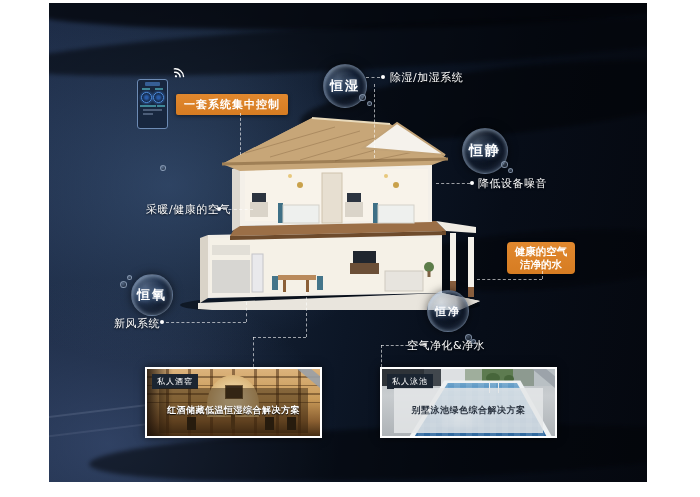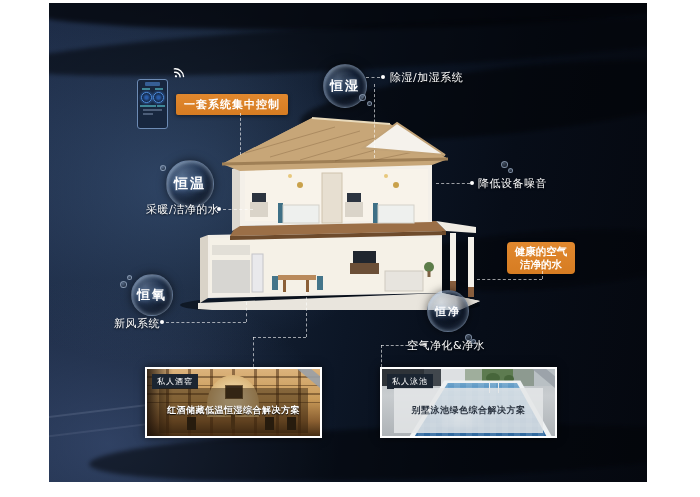--- a/index.html
+++ b/index.html
@@ -216,29 +216,29 @@
   <div class="vdash" style="left:240px;top:113px;height:42px;"></div>
 
   <div class="bubble b-humidity">恒湿</div>
   <div class="minib" style="left:359px;top:94px;width:5px;height:5px;"></div>
   <div class="minib" style="left:367px;top:101px;width:3px;height:3px;"></div>
   <div class="hdash" style="left:366px;top:77px;width:14px;"></div>
   <div class="dot" style="left:381px;top:75px;"></div>
   <div class="note" style="left:390px;top:70px;">除湿/加湿系统</div>
   <div class="vdash" style="left:374px;top:84px;height:74px;"></div>
 
+  <div class="bubble b-quiet">恒静</div>
   <div class="minib" style="left:501px;top:161px;width:5px;height:5px;"></div>
   <div class="minib" style="left:508px;top:168px;width:3px;height:3px;"></div>
   <div class="hdash" style="left:436px;top:183px;width:34px;"></div>
   <div class="dot" style="left:470px;top:181px;"></div>
   <div class="note" style="left:478px;top:176px;">降低设备噪音</div>
 
-  <div class="bubble b-temp">恒温</div>
   <div class="minib" style="left:160px;top:165px;width:4px;height:4px;"></div>
-  <div class="note" style="left:146px;top:202px;">采暖/洁净的水</div>
+  <div class="note" style="left:146px;top:202px;">采暖/健康的空气</div>
   <div class="dot" style="left:217px;top:207px;"></div>
   <div class="hdash" style="left:223px;top:209px;width:30px;"></div>
 
   <div class="bubble b-oxygen">恒氧</div>
   <div class="minib" style="left:120px;top:281px;width:5px;height:5px;"></div>
   <div class="minib" style="left:127px;top:275px;width:3px;height:3px;"></div>
   <div class="note" style="left:114px;top:316px;">新风系统</div>
   <div class="dot" style="left:160px;top:320px;"></div>
   <div class="hdash" style="left:166px;top:322px;width:80px;"></div>
   <div class="vdash" style="left:246px;top:302px;height:20px;"></div>

